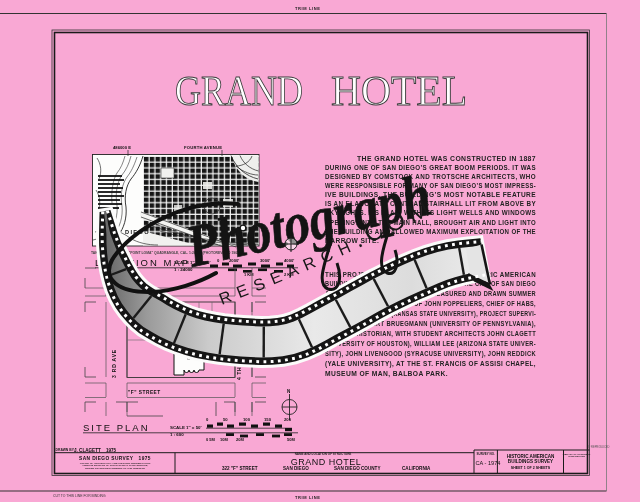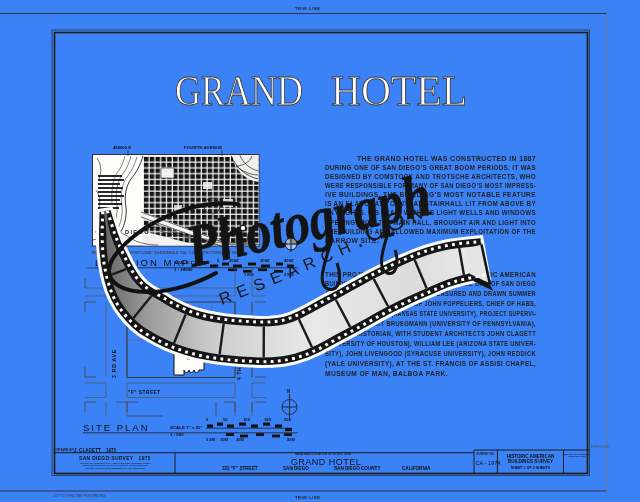--- a/index.html
+++ b/index.html
@@ -1,16 +1,16 @@
 <!DOCTYPE html>
 <html><head>
 <meta charset="utf-8">
 <style>
 html,body{margin:0;padding:0;background:#ffffff;}
-#page{position:relative;width:640px;height:502px;background:#3b82f6;overflow:hidden;
+#page{position:relative;width:640px;height:502px;background:#f9a8d4;overflow:hidden;
 font-family:"Liberation Sans",sans-serif;}
 svg text{font-family:"Liberation Sans",sans-serif;}
 .ser{font-family:"Liberation Serif",serif;}
 </style>
 </head>
 <body>
 <div id="page">
 <svg width="640" height="502" viewBox="0 0 640 502">
 
 <g>

